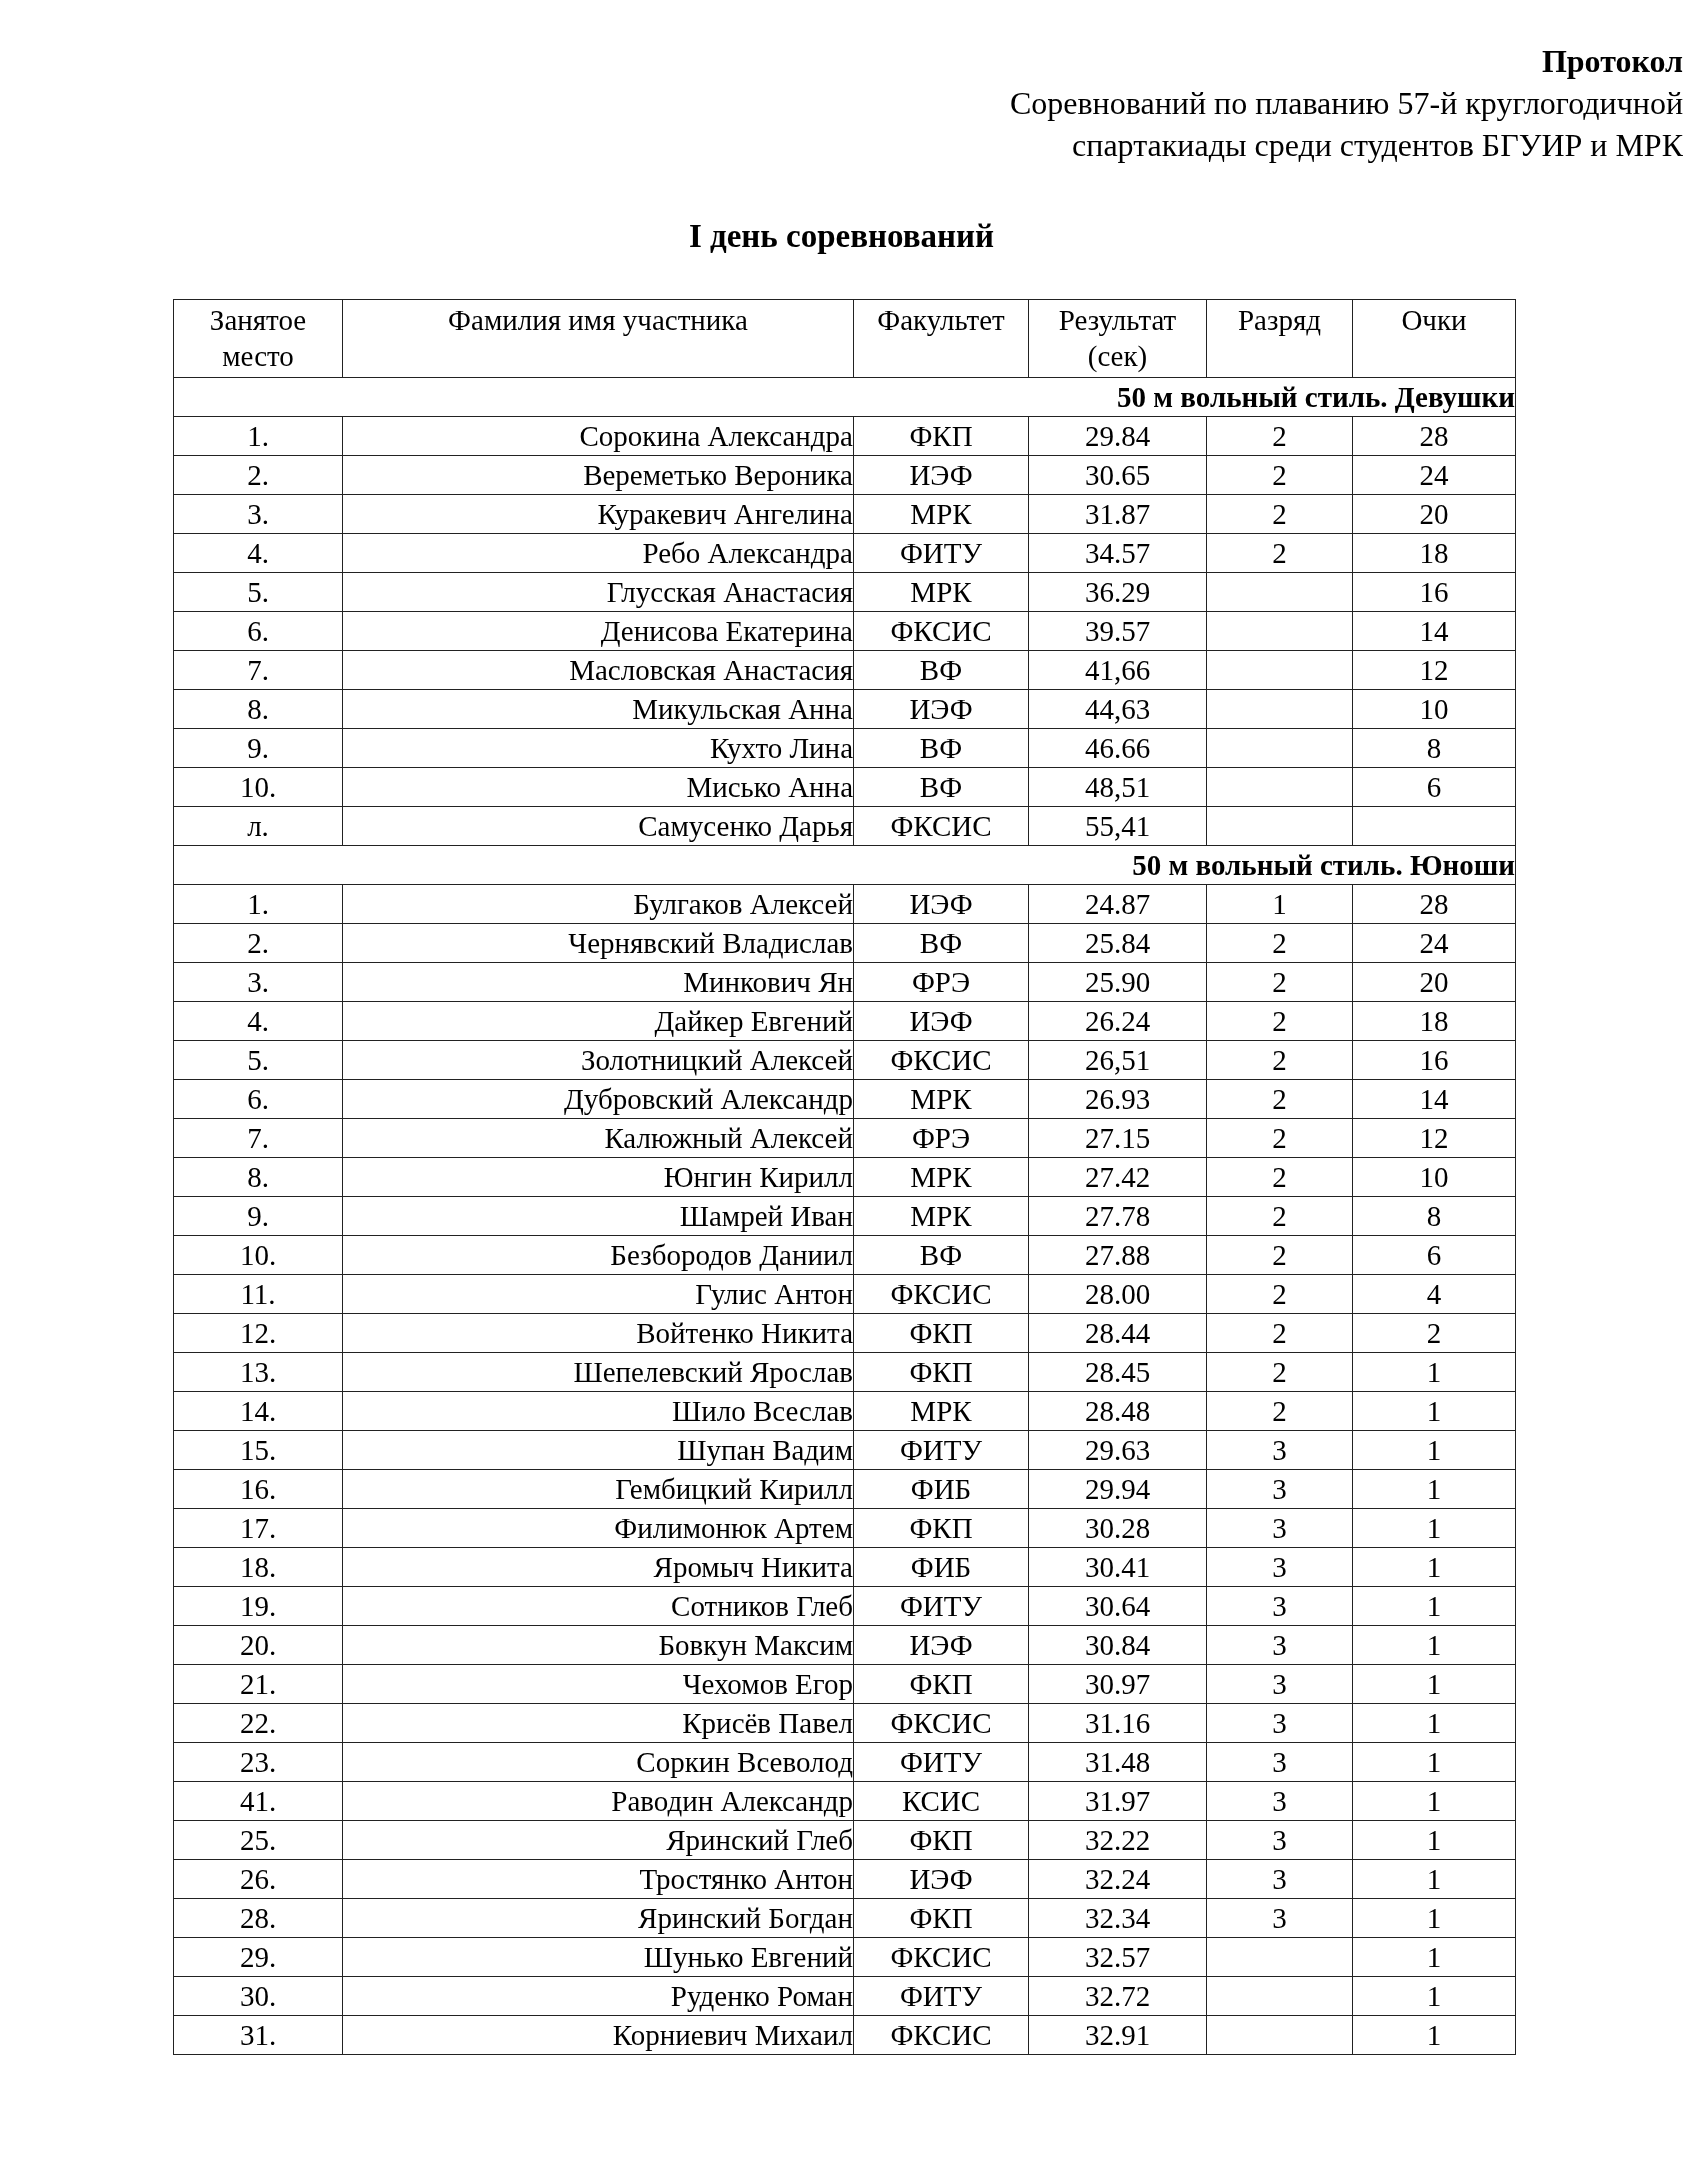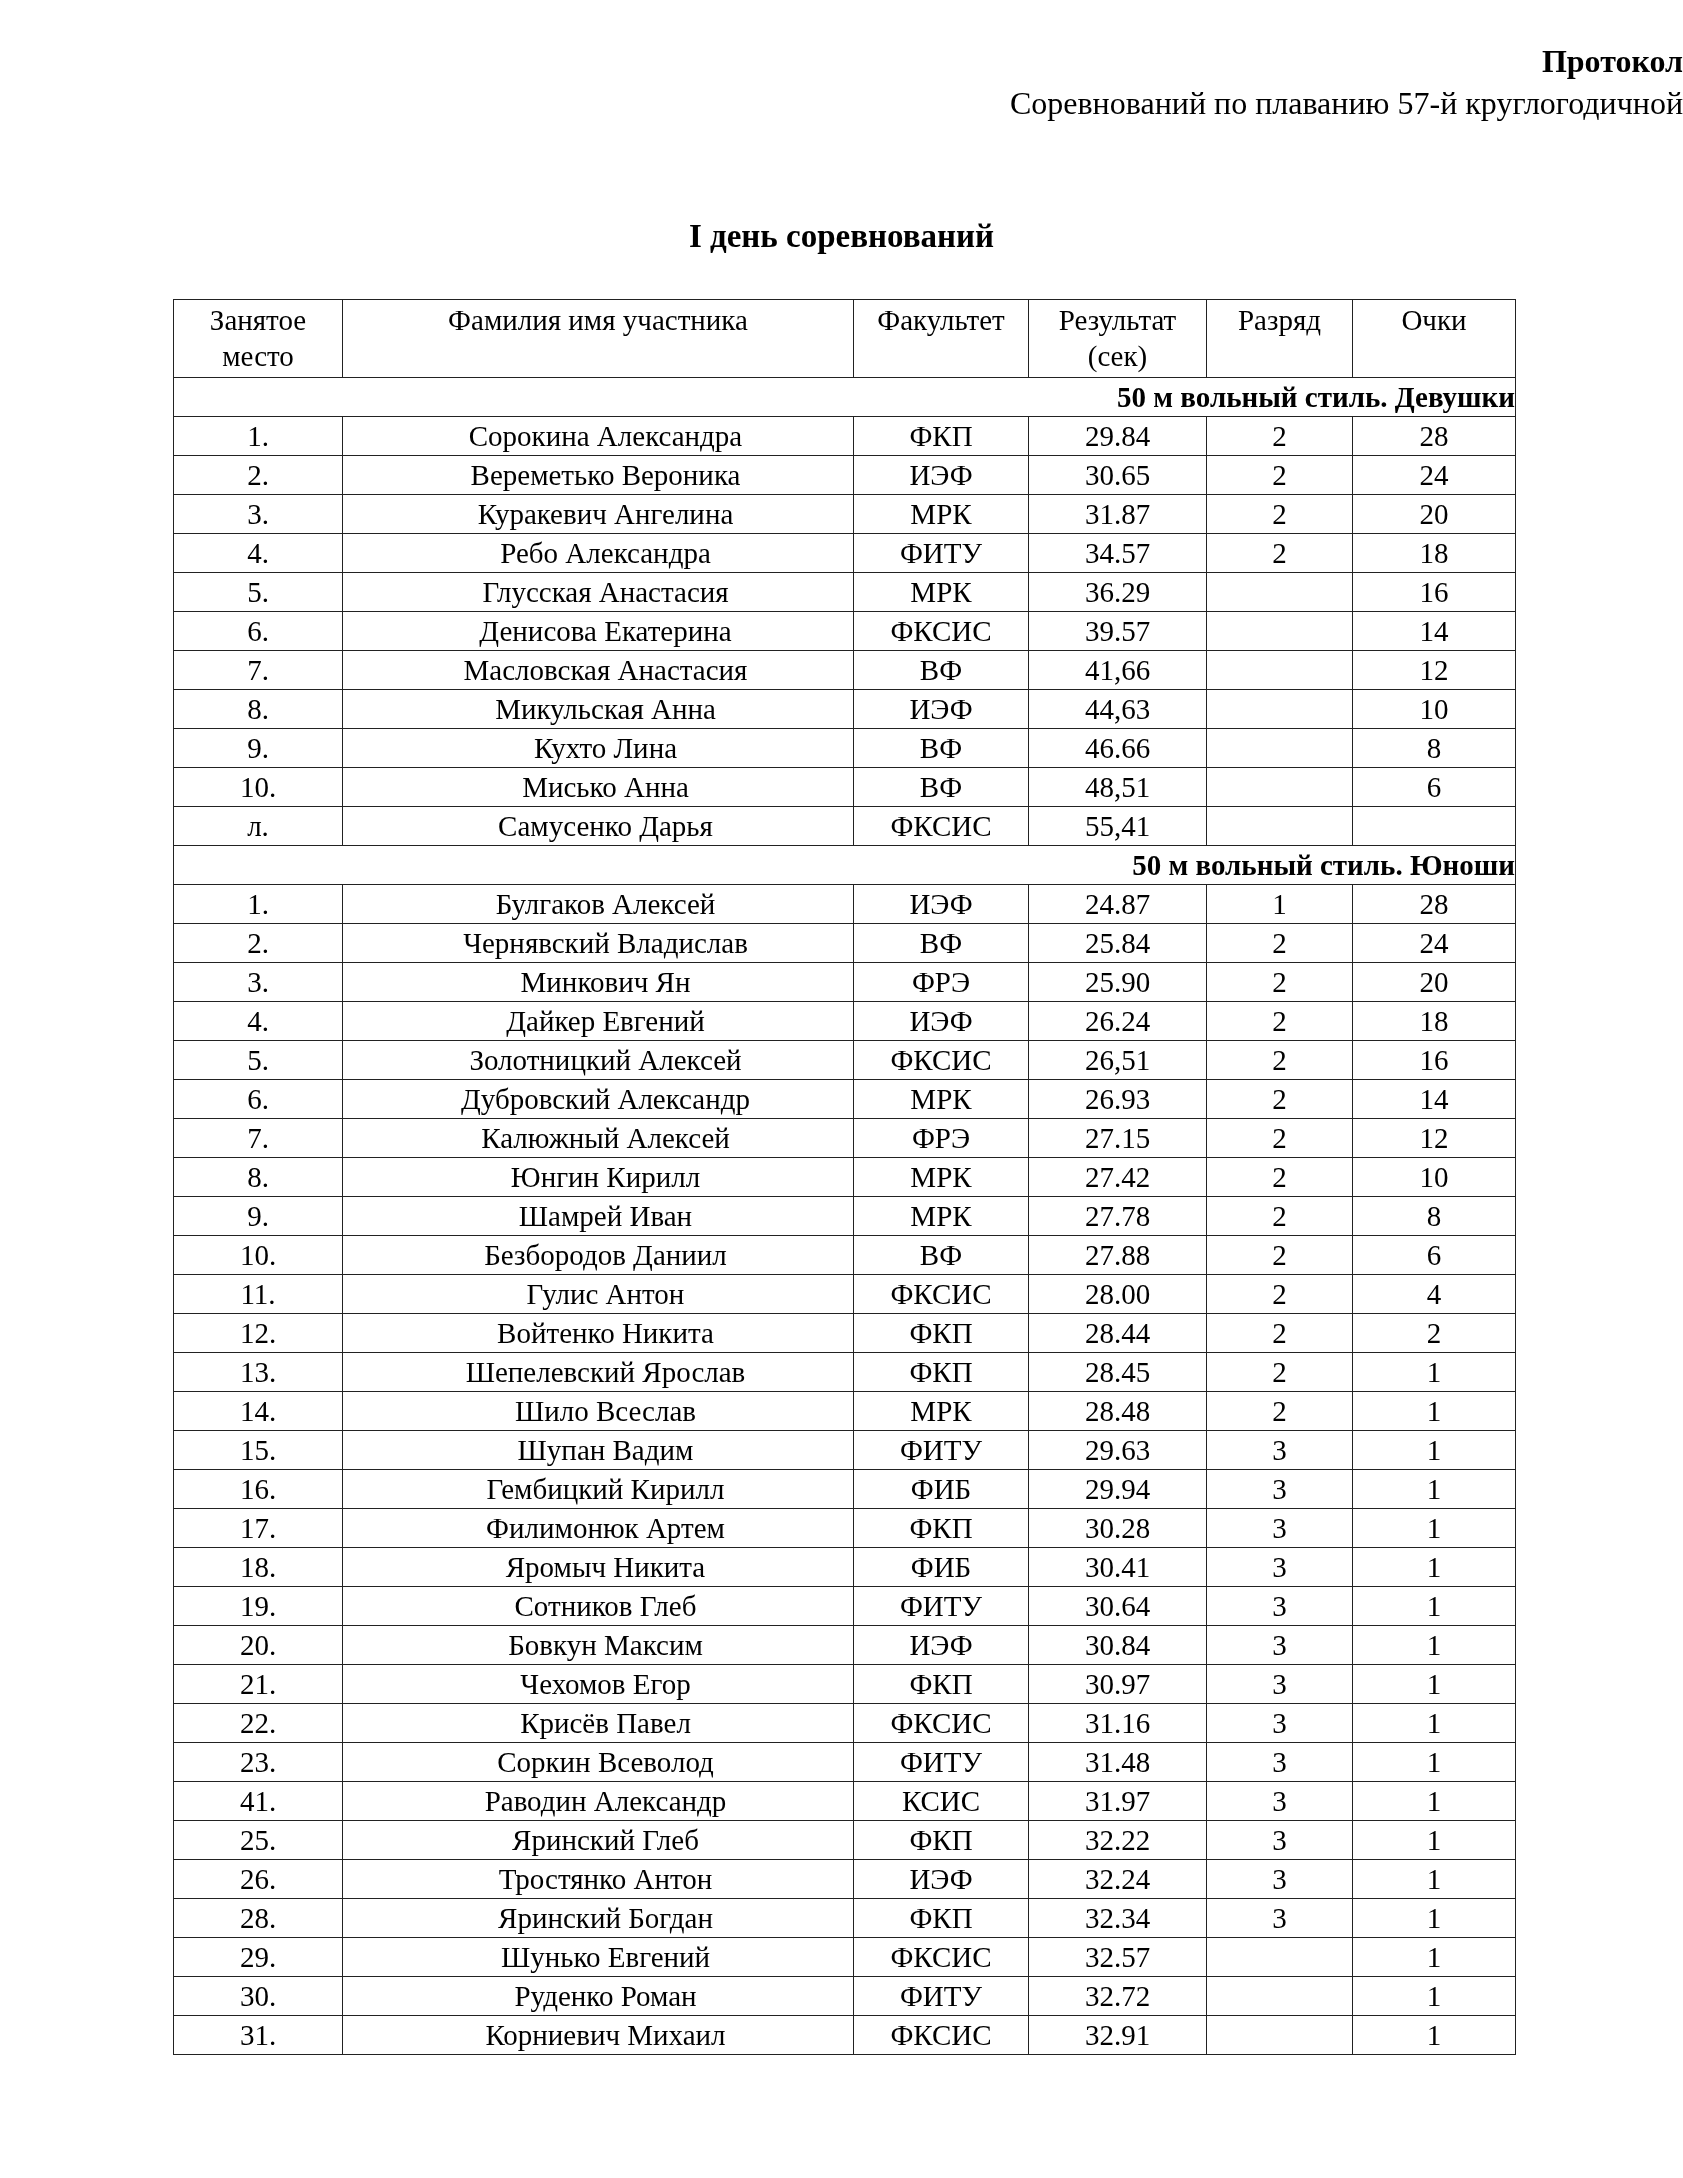--- a/index.html
+++ b/index.html
@@ -69,37 +69,38 @@
       height: 38px;
       line-height: 36px;
       font-weight: bold;
       text-align: right;
       padding-left: 14px;
     }
     td.place, td.faculty, td.result, td.grade, td.points {
       text-align: center;
     }
     td.name {
-      text-align: center;
+      text-align: right;
       padding-left: 15px !important;
       margin-left: 47px;
     }
     col.c-place { width: 169px; }
     col.c-name { width: 511px; }
     col.c-faculty { width: 175px; }
     col.c-result { width: 178px; }
     col.c-grade { width: 146px; }
     col.c-points { width: 163px; }
   </style>
 </head>
 <body>
 
 <div class="title-block">
   <div class="title">Протокол</div>
   <div>Соревнований по плаванию 57-й круглогодичной</div>
+  <div>спартакиады среди студентов БГУИР и МРК</div>
 </div>
 
 <div class="day-heading">I день соревнований</div>
 
 <table class="results">
   <colgroup>
     <col class="c-place">
     <col class="c-name">
     <col class="c-faculty">
     <col class="c-result">

